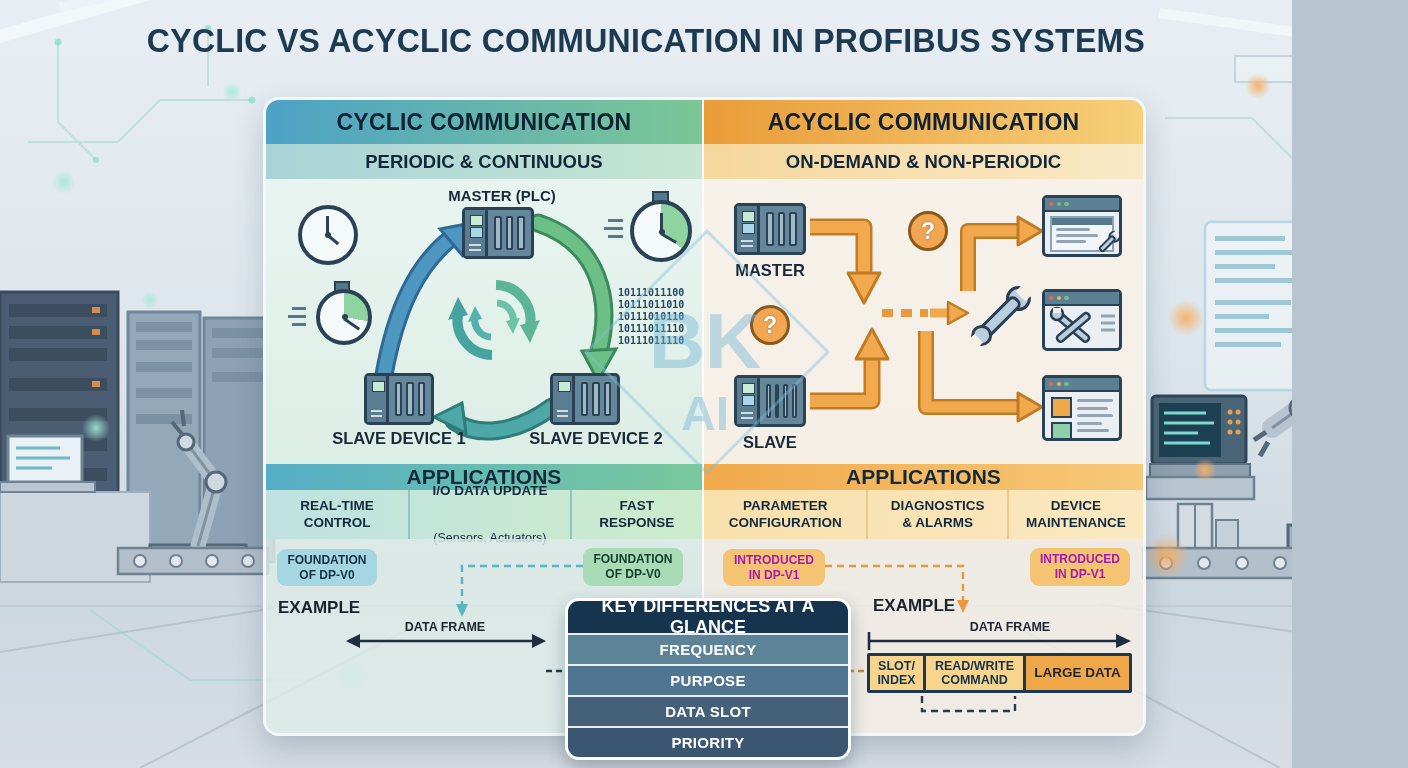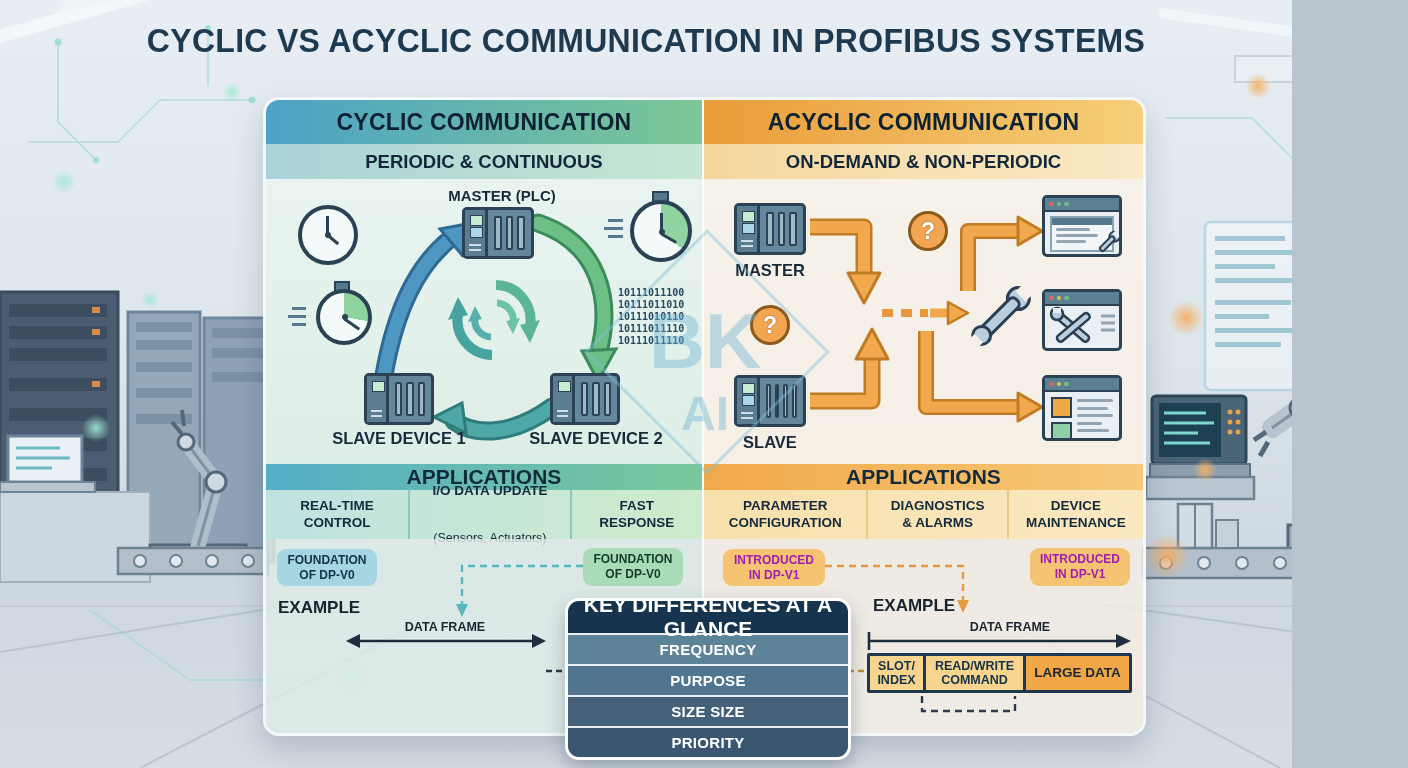--- a/index.html
+++ b/index.html
@@ -70,21 +70,21 @@
   .framelbl{font-size:12.5px;font-weight:700;color:#1b2430;text-align:center;z-index:6;}
   .bar{display:flex;border:3px solid #1e3850;border-radius:2px;box-sizing:border-box;z-index:6;}
   .seg{display:flex;flex-direction:column;align-items:center;justify-content:center;
     font-size:12.5px;font-weight:700;color:#16324a;line-height:1.15;}
   .seg + .seg{border-left:3px solid #1e3850;}
   .seg span:empty{display:none;}
 
   
   #kd{left:565px;top:598px;width:280px;z-index:7;border:3px solid rgba(255,255,255,.95);
     border-radius:14px;overflow:hidden;box-shadow:0 8px 18px rgba(30,50,70,.3);}
-  #kd .kd-h{height:32px;background:#16344d;color:#fff;font-size:21px;font-weight:700;}
+  #kd .kd-h{height:32px;background:#16344d;color:#fff;font-size:18px;font-weight:700;}
   #kd .kd-r{height:29px;color:#fff;font-size:15px;font-weight:700;letter-spacing:.3px;border-top:2px solid #e8eef2;}
 
   
   #wm{left:560px;top:250px;width:290px;height:240px;z-index:3;pointer-events:none;opacity:.42;}
   #wm .dia{position:absolute;left:60px;top:15px;width:168px;height:168px;border:3px solid #7fc0dc;transform:rotate(45deg);}
   #wm .t1{position:absolute;left:0;top:52px;width:100%;text-align:center;font-size:78px;font-weight:700;color:#6fb4d6;line-height:1;}
   #wm .t2{position:absolute;left:0;top:140px;width:100%;text-align:center;font-size:48px;font-weight:700;color:#6fb4d6;line-height:1;}
   svg{display:block;}
   .bin{font-family:"DejaVu Sans Mono",monospace;font-size:10px;font-weight:700;color:#264a63;line-height:12px;letter-spacing:0;}
 </style>
@@ -638,17 +638,17 @@
     <div class="seg" style="flex:1;background:#efa748;font-size:13.5px;color:#1d2530;">
       <span>LARGE DATA</span>
 
     </div>
   </div>
 
   <div class="abs" id="kd">
     <div class="kd-h ctr">KEY DIFFERENCES AT A GLANCE</div>
     <div class="kd-r ctr" style="background:#5d8398;">FREQUENCY</div>
     <div class="kd-r ctr" style="background:#4f7590;">PURPOSE</div>
-    <div class="kd-r ctr" style="background:#446179;">SIZE SIZE</div>
+    <div class="kd-r ctr" style="background:#446179;">DATA SLOT</div>
     <div class="kd-r ctr" style="background:#3a5671;">PRIORITY</div>
   </div>
 
 </div>
 
 </body></html>

